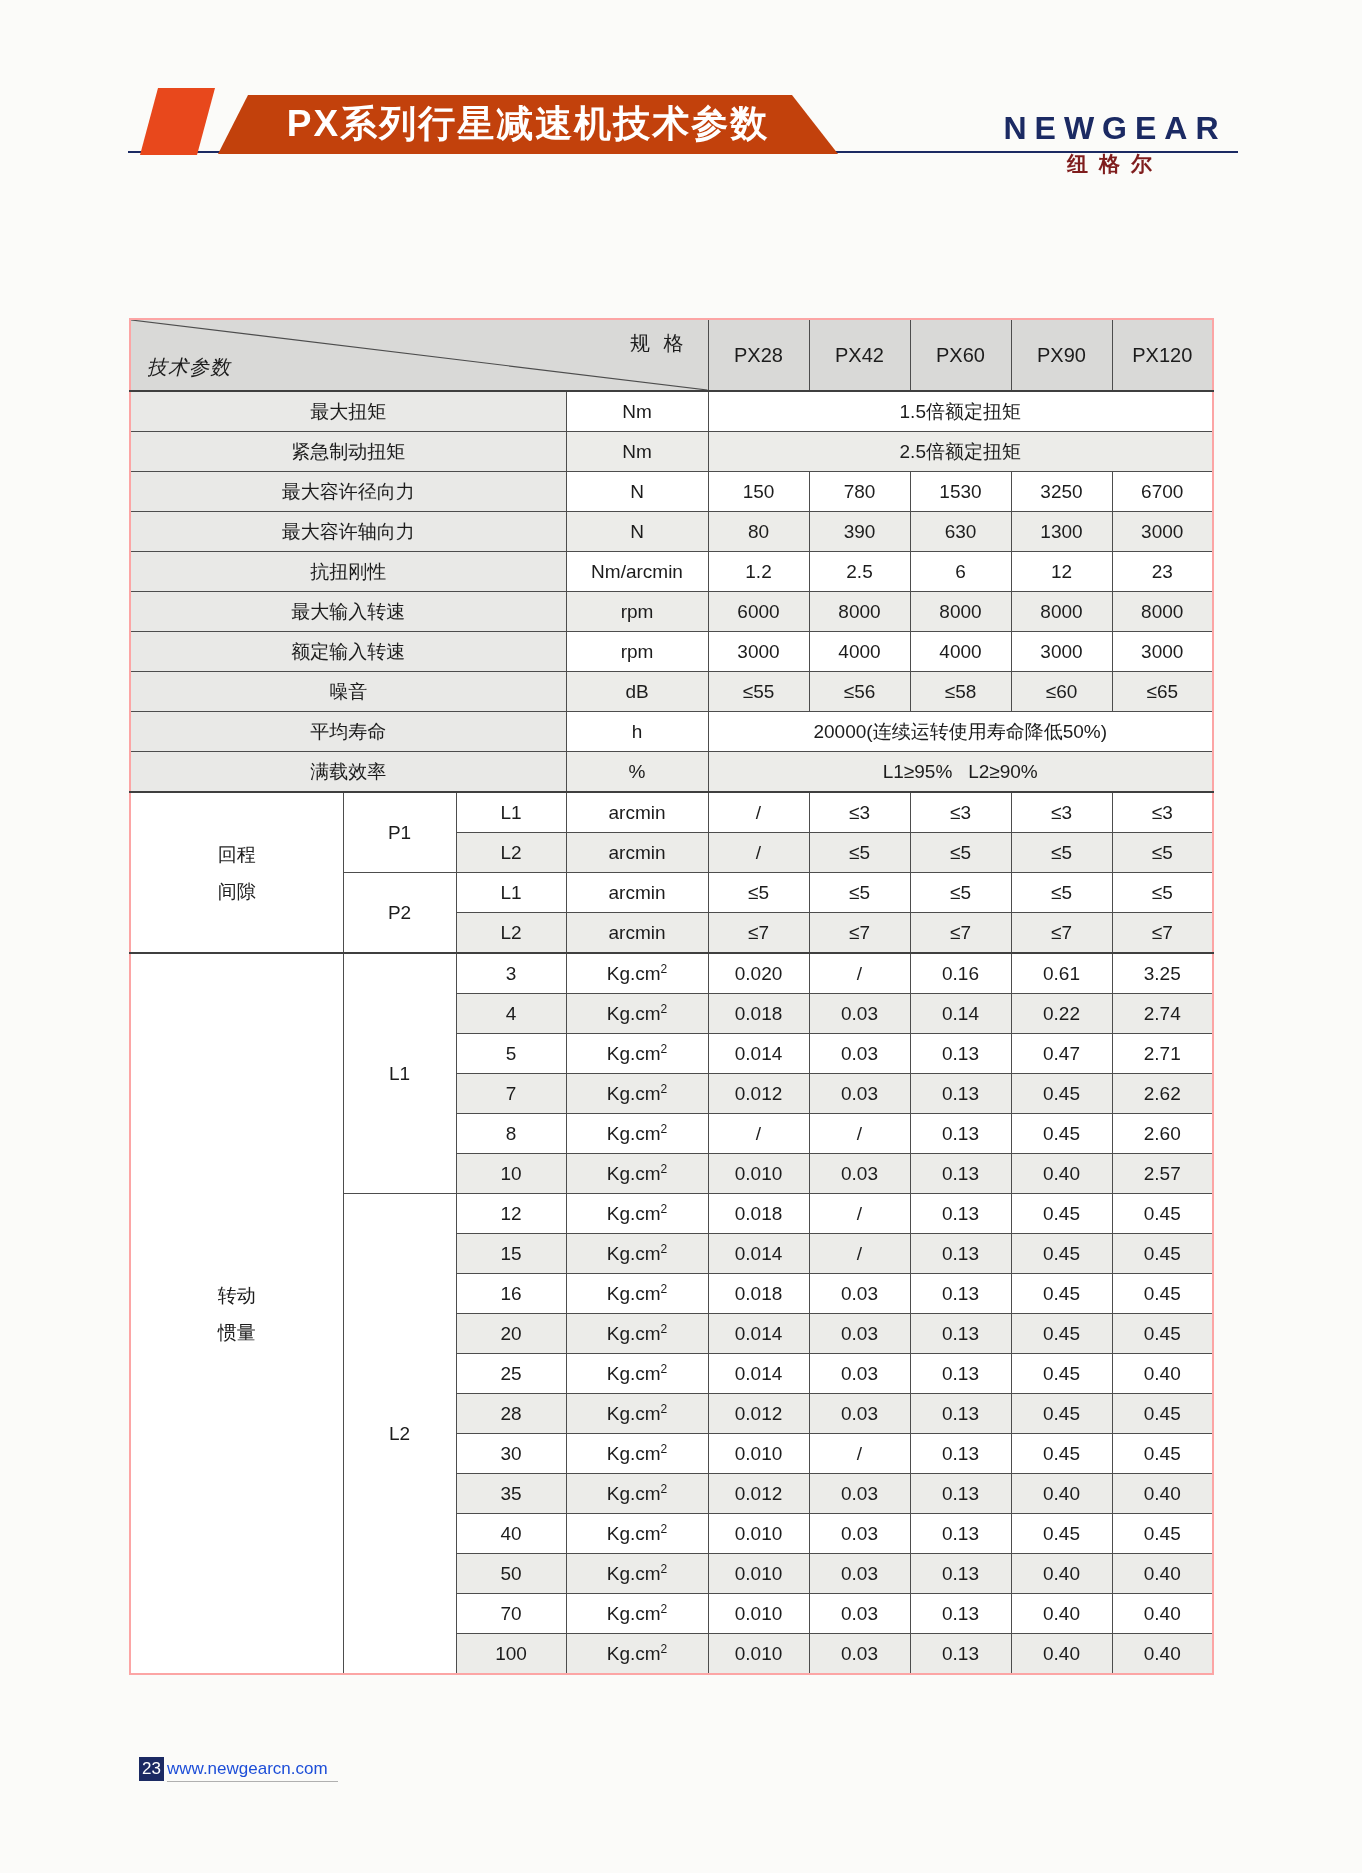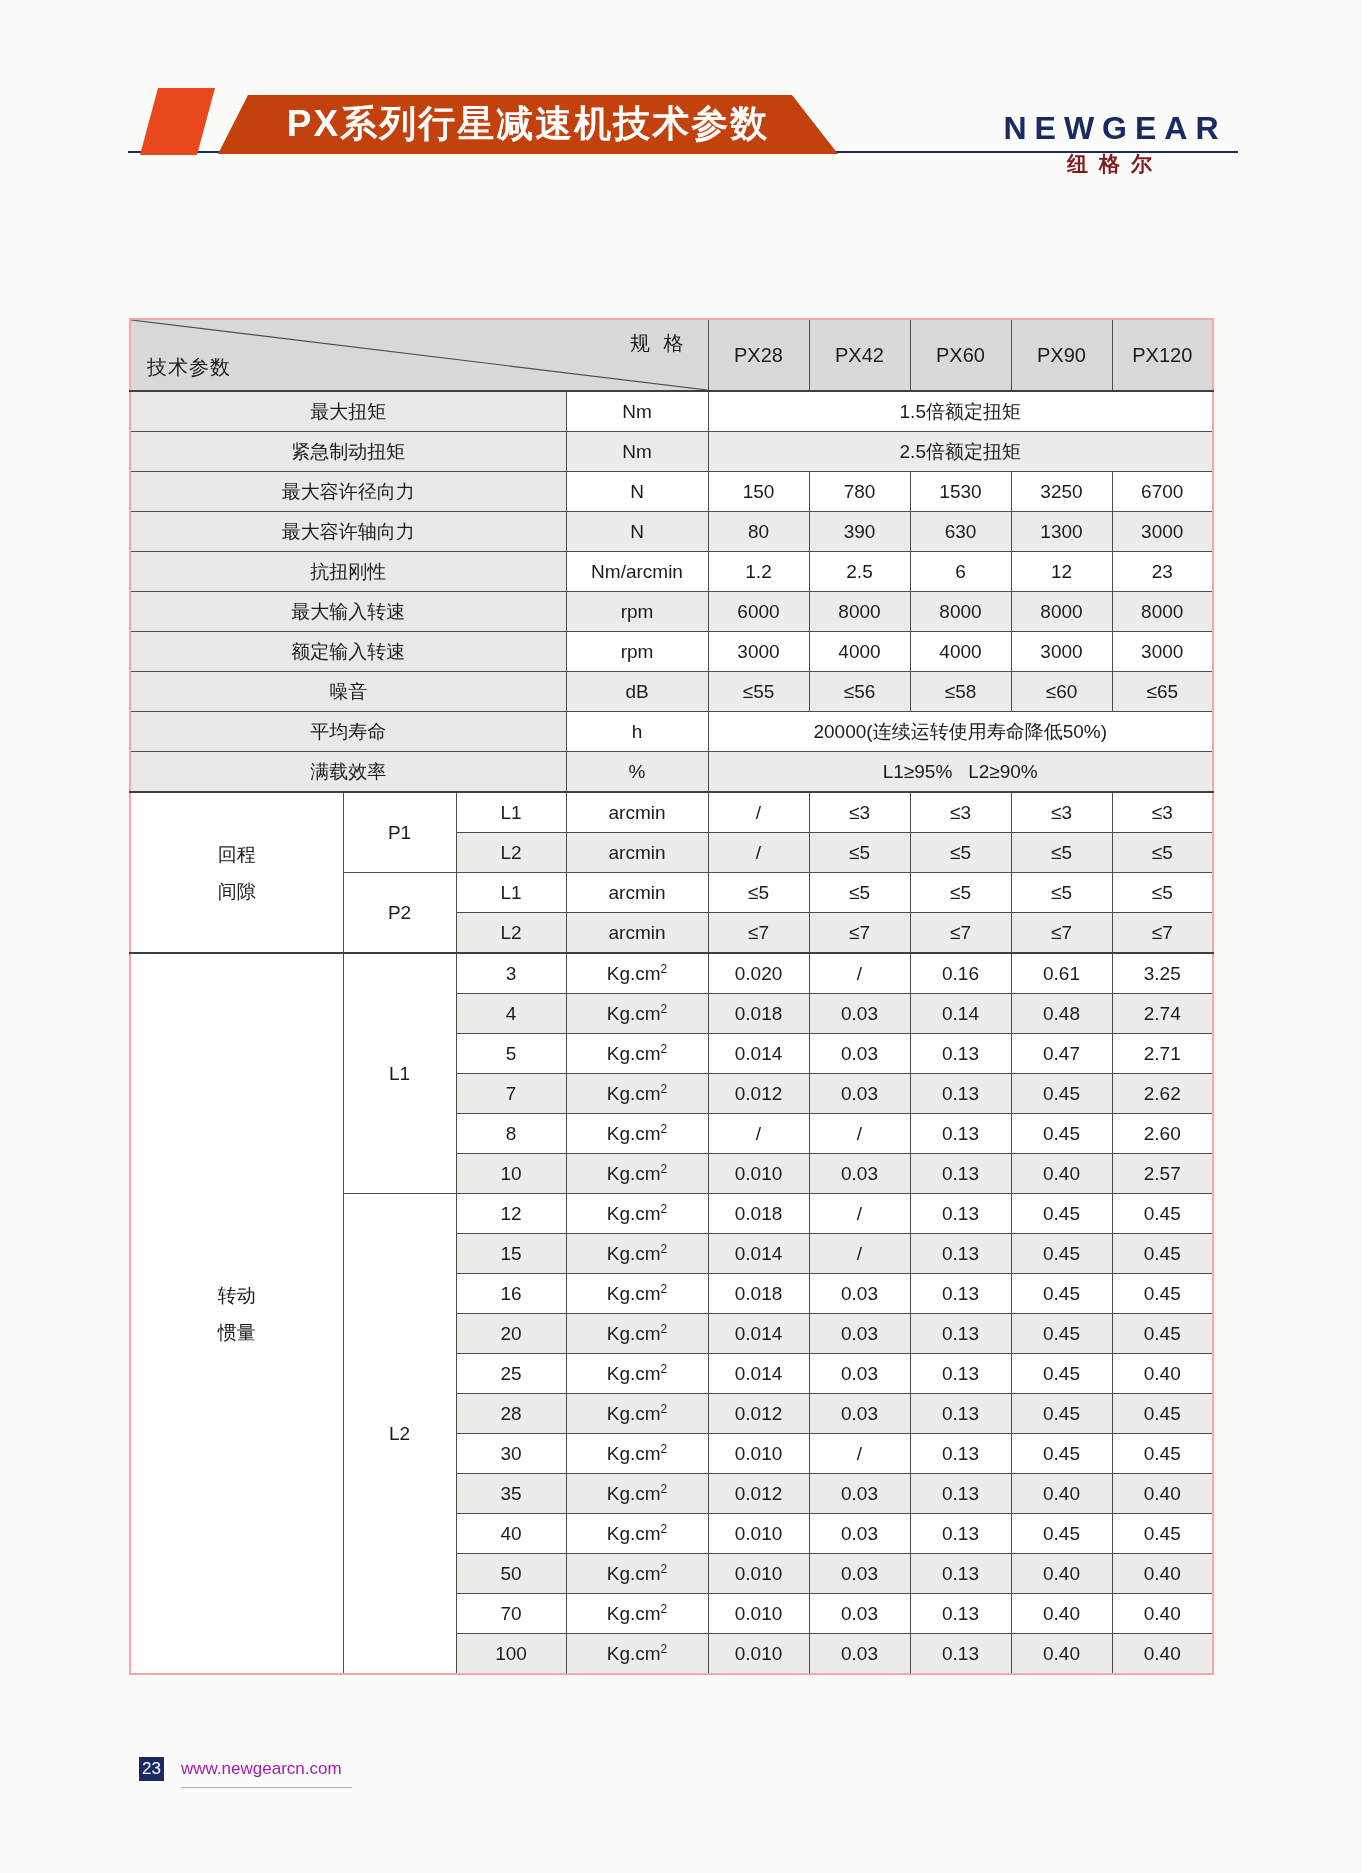--- a/index.html
+++ b/index.html
@@ -34,28 +34,28 @@
   thead th { height:70px; background:#d9d9d7; border-bottom:2px solid #3f3f3f; font-size:20px; }
   tbody td { height:39px; font-size:19px; background:#ffffff; }
   tr.stripe td { background:#ecece9; }
   td.lbl { background:#e9e9e7 !important; }
   td.merge { background:#ffffff;margin-top:12px; }
   td.merge .mline { margin:14px 0; line-height:23px; }
   tr.sect td { border-top:2px solid #3f3f3f; }
   th.diag { position:relative; }
   th.diag svg { position:absolute; inset:0; width:100%; height:100%; display:block; }
   th.diag .c-top { position:absolute; top:10px; right:20px; letter-spacing:4px; }
-  th.diag .c-bot { position:absolute; bottom:9px; left:16px; letter-spacing:1px; }
+  th.diag .c-bot { position:absolute; bottom:9px; left:16px; letter-spacing:1px;font-style:italic; }
   sup { font-size:12px; line-height:0; }
   
   .footer { position:absolute; left:139px; top:1757px; display:flex; align-items:flex-start; }
   .pg { width:25px; height:24px; background:#1b2a63; color:#fff; font-size:17px;
         display:flex; align-items:center; justify-content:center; }
-  .url { color:#a21caf; font-size:17px; line-height:23px; margin-left:17px;
-         border-bottom:1px solid #b0b0b0; padding-right:10px; padding-bottom:7px; }
+  .url { color:#1d4ed8; font-size:17px; line-height:23px; margin-left:3px;
+         border-bottom:1px solid #b0b0b0; padding-right:10px; padding-bottom:1px; }
 </style>
 </head>
 <body>
 
 <div class="page">
 
   <div class="hdr-rule"></div>
   <div class="hdr-orange"></div>
   <div class="hdr-banner">
     <span>PX系列行星减速机技术参数</span>
@@ -224,21 +224,21 @@
             <td>0.16</td>
             <td>0.61</td>
             <td>3.25</td>
           </tr>
           <tr class="stripe">
             <td>4</td>
             <td class="unit"><span>Kg.cm</span><sup>2</sup></td>
             <td>0.018</td>
             <td>0.03</td>
             <td>0.14</td>
-            <td>0.48</td>
+            <td>0.22</td>
             <td>2.74</td>
           </tr>
           <tr>
             <td>5</td>
             <td class="unit"><span>Kg.cm</span><sup>2</sup></td>
             <td>0.014</td>
             <td>0.03</td>
             <td>0.13</td>
             <td>0.47</td>
             <td>2.71</td>

